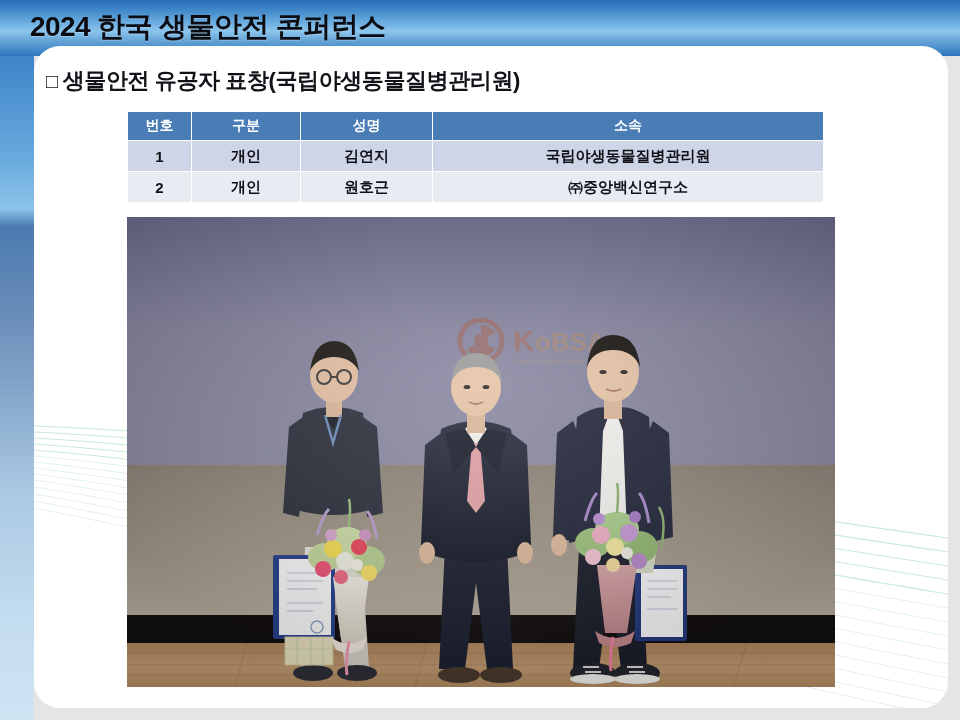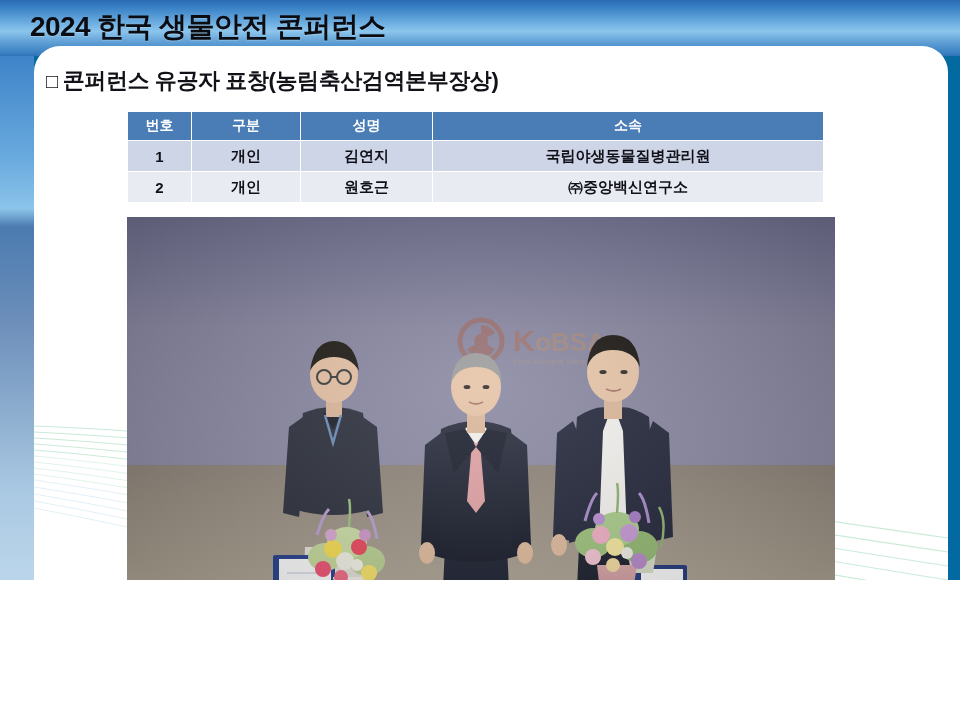--- a/index.html
+++ b/index.html
@@ -9,23 +9,23 @@
     height: 720px;
     overflow: hidden;
     font-family: "Liberation Sans", sans-serif;
     background: #ffffff;
   }
 
   
   #slide {
     position: relative;
     width: 960px;
-    height: 580px;
+    height: 720px;
     overflow: hidden;
-    background: #0369a1;
+    background: #e5e5e5;
   }
 
   
   .side-band {
     position: absolute;
     left: 0; top: 0;
     width: 34px;
     height: 720px;
     background: linear-gradient(180deg,
         #2e6fb7 0%,
@@ -194,21 +194,21 @@
       <g fill="none" stroke="#d7e9f3" stroke-width="1" opacity="0.75">
         <path d="M0,92 C240,126 560,208 914,276"></path>
         <path d="M0,99 C240,136 560,220 914,290"></path>
         <path d="M0,106 C240,146 560,232 914,304"></path>
         <path d="M0,113 C240,156 560,244 914,318"></path>
         <path d="M0,120 C240,166 540,250 914,330"></path>
       </g>
     </svg>
 
     <div class="section-heading">
-      <span class="box-glyph">□</span><span>콘퍼런스 유공자 표창(농림축산검역본부장상)</span>
+      <span class="box-glyph">□</span><span>생물안전 유공자 표창(국립야생동물질병관리원)</span>
     </div>
 
     <table class="award-table">
       <colgroup>
         <col class="col-no">
           <col class="col-type">
           <col class="col-name">
           <col class="col-org">
       </colgroup>
       <thead>

